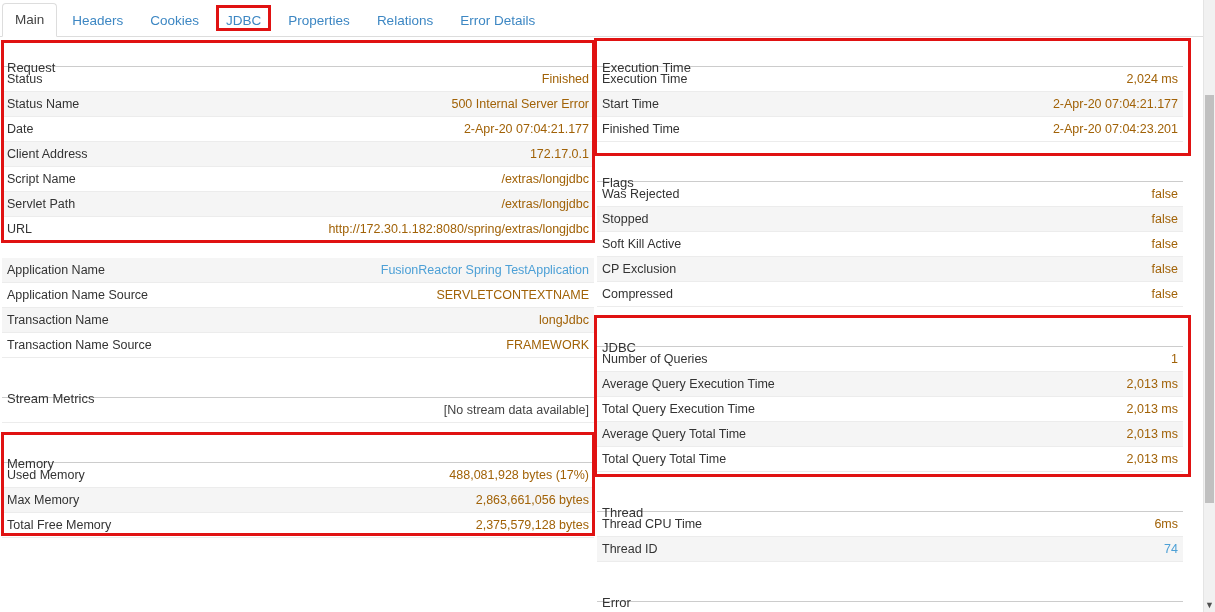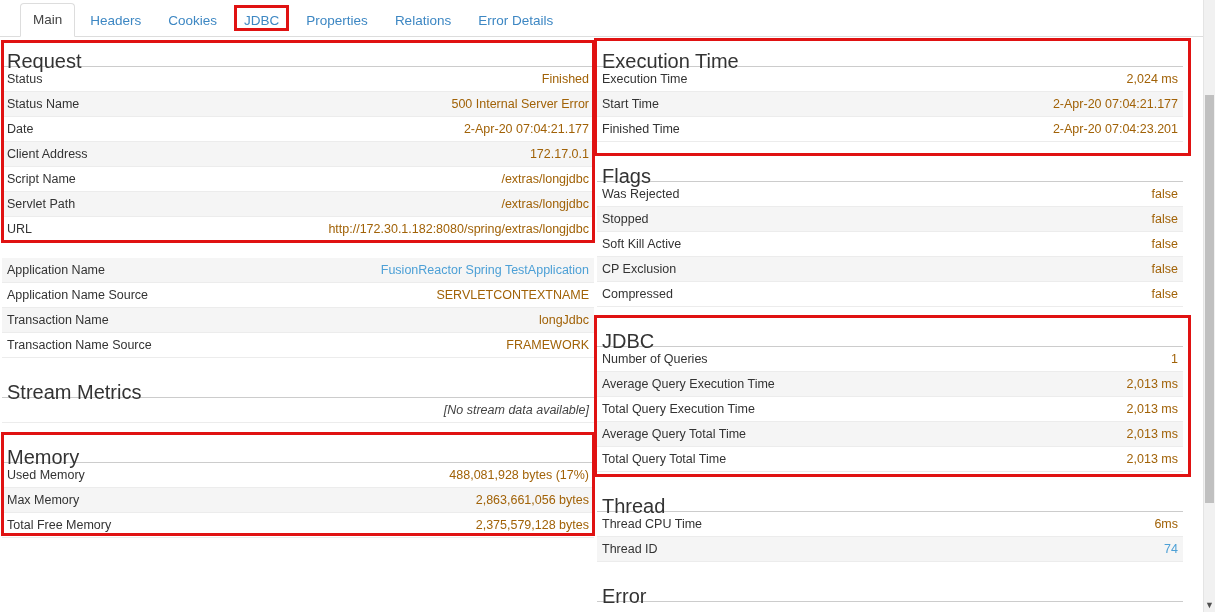--- a/index.html
+++ b/index.html
@@ -9,21 +9,21 @@
     overflow: hidden;
     background: #fff;
     font-family: "Liberation Sans", sans-serif;
     color: #333;
   }
 
   
   .tabbar {
     display: flex;
     align-items: flex-end;
-    padding: 3px 0 0 20px;
+    padding: 3px 0 0 2px;
     height: 37px;
     border-bottom: 1px solid #ddd;
   }
   .tab {
     position: relative;
     padding: 8px 12px 9px 12px;
     margin-right: 3px;
     font-size: 13.5px;
     color: #3d87c3;
     cursor: pointer;
@@ -51,43 +51,43 @@
     padding: 6px 20px 0 2px;
   }
   .col { display: block; }
   .col-left  { width: 592px; }
   .col-right { width: 586px; margin-left: 3px; }
 
   .section { position: relative; margin-top: 16px; }
   .section:first-child { margin-top: 0; }
 
   .sec-title {
-    font-size: 20px;
+    font-size: 13px;
     color: #333;
     height: 24px;
     line-height: 20px;
-    padding: 8px 5px 3px 5px;
+    padding: 15px 5px 3px 5px;
     border-bottom: 1px solid #ccc;
   }
 
   .row {
     display: flex;
     justify-content: space-between;
     align-items: center;
     height: 25px;
     padding: 0 5px;
     border-bottom: 1px solid #ececec;
     font-size: 12.5px;
     gap: 28px;
   }
   .row:nth-of-type(odd) { background: #f5f5f5; }
   .lab { color: #333; white-space: nowrap; }
   .val { color: #a16207; text-align: right; white-space: nowrap; }
   .val.link { color: #4da0d6; cursor: pointer; }
-  .val.italic { font-style: italic; color: #444; }
+  .val.italic { color: #444; }
 
   
   .section.hl::after {
     content: "";
     position: absolute;
     border: 3px solid #e01212;
     pointer-events: none;
     top: -3px; bottom: -1px; left: -3px; right: -3px;
   }
   .col-left  .section.hl::after { left: -1px; right: -1px; }

